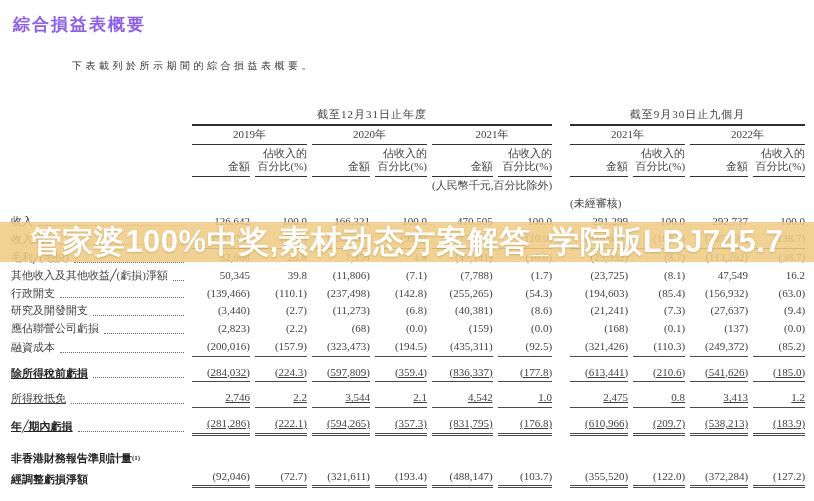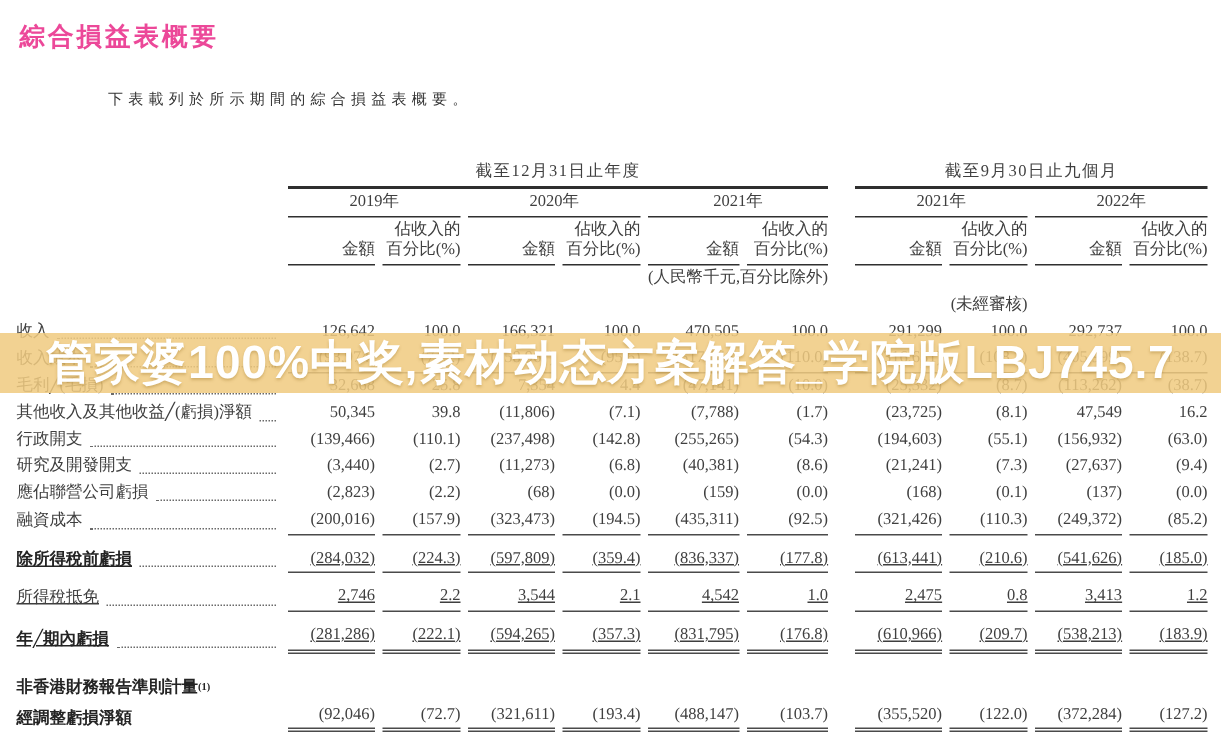--- a/index.html
+++ b/index.html
@@ -5,41 +5,41 @@
   html,body{margin:0;padding:0;}
   body{
     width:814px;height:501px;overflow:hidden;position:relative;
     background:#ffffff;
     font-family:"Liberation Serif","DejaVu Serif",serif;
     color:#3a3a3a;
   }
   .page{position:absolute;inset:0;}
   .title{
     position:absolute;top:13px;left:13px;margin:0;
-    font-size:17px;font-weight:bold;letter-spacing:2px;color:#ec4899;
+    font-size:17px;font-weight:bold;letter-spacing:2px;color:#8b5cf6;
   }
   .intro{
     position:absolute;top:59px;left:72px;margin:0;
     font-size:10px;letter-spacing:3.5px;color:#343434;
   }
   table.fin{
     position:absolute;top:106px;left:6px;
     border-collapse:separate;border-spacing:5px 0;
     table-layout:fixed;z-index:1;
   }
   table.fin td,table.fin th{
     font-size:11px;font-weight:normal;vertical-align:bottom;
     padding:2px 0;color:#3f3f3f;line-height:1.25;
   }
   thead th{font-weight:bold;color:#242424;font-size:10px;}
   th.grp{border-bottom:2px solid #2f2f2f;padding-bottom:4px;text-align:center;letter-spacing:1px;}
   th.yr{border-bottom:1.5px solid #2f2f2f;padding-top:6px;padding-bottom:4px;text-align:center;}
   th.sub{border-bottom:1.2px solid #2f2f2f;padding-top:7px;padding-bottom:3px;text-align:right;}
   th.sub .two{display:block;}
-  td.note{font-size:10px;font-weight:bold;color:#242424;text-align:right;padding-top:5px;white-space:nowrap;}
+  td.note{font-size:10px;font-weight:bold;color:#242424;text-align:left;padding-top:5px;white-space:nowrap;}
   td.lbl{font-size:11px;color:#383838;padding-right:2px;margin-left:26px;}
   td.lbl.b{font-weight:bold;color:#242424;}
   .lwrap{display:flex;align-items:flex-end;white-space:nowrap;}
   .lwrap sup{font-size:7px;line-height:1;margin-bottom:4px;}
   .leader{flex:1;min-width:8px;border-bottom:1.6px dotted #6a6a6a;margin:0 3px 2px 5px;}
   td.num{text-align:right;padding-right:3px;font-size:11px;white-space:nowrap;}
   td.r1{border-bottom:1px solid #4a4a4a;padding-bottom:4px;}
   td.r2{border-bottom:3px double #4a4a4a;padding-bottom:4px;}
   tr.sp1 td{padding-top:9px;text-decoration:underline;}
   tr.sp2 td{padding-top:16px;}
@@ -221,21 +221,21 @@
             </div>
           </td>
           <td class="num">(139,466)</td>
           <td class="num">(110.1)</td>
           <td class="num">(237,498)</td>
           <td class="num">(142.8)</td>
           <td class="num">(255,265)</td>
           <td class="num">(54.3)</td>
           <td></td>
           <td class="num">(194,603)</td>
-          <td class="num">(55.1)</td>
+          <td class="num">(85.4)</td>
           <td class="num">(156,932)</td>
           <td class="num">(63.0)</td>
         </tr>
         <tr>
           <td class="lbl">
             <div class="lwrap">
               <span>研究及開發開支</span>
               <span class="leader"></span>
             </div>
           </td>

